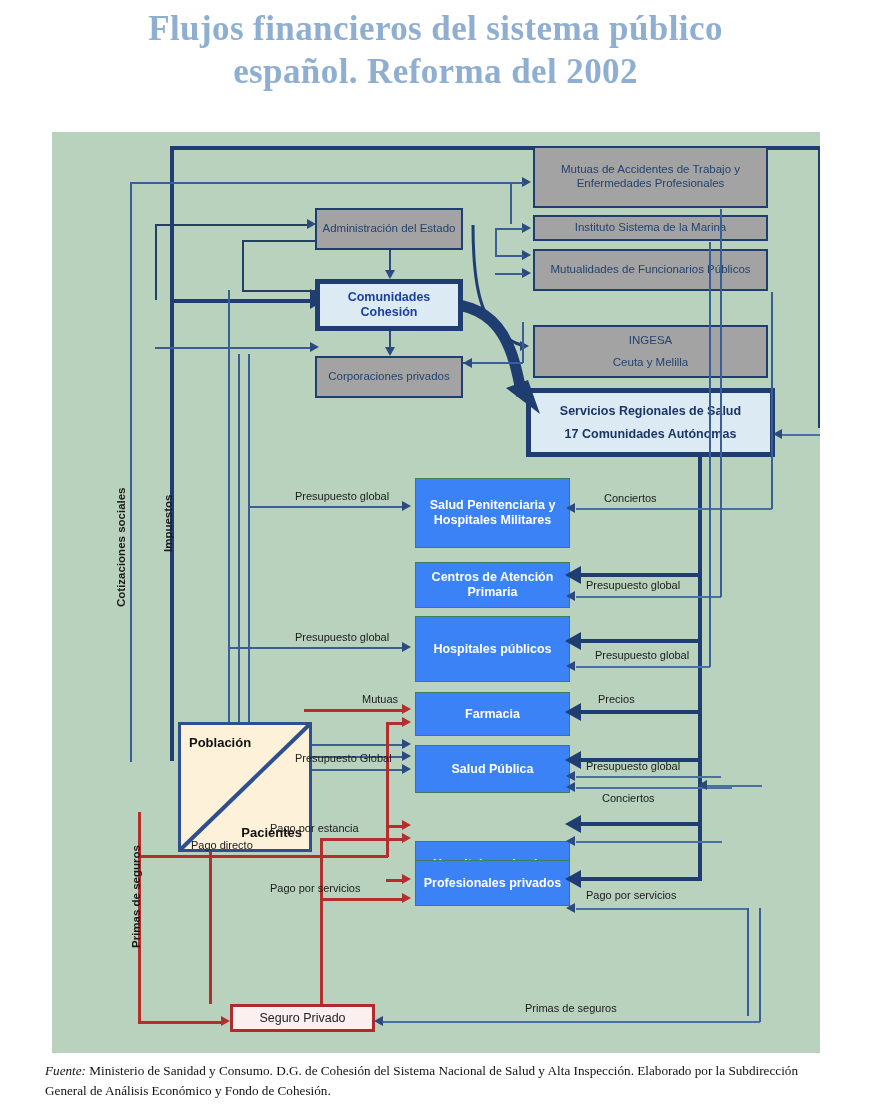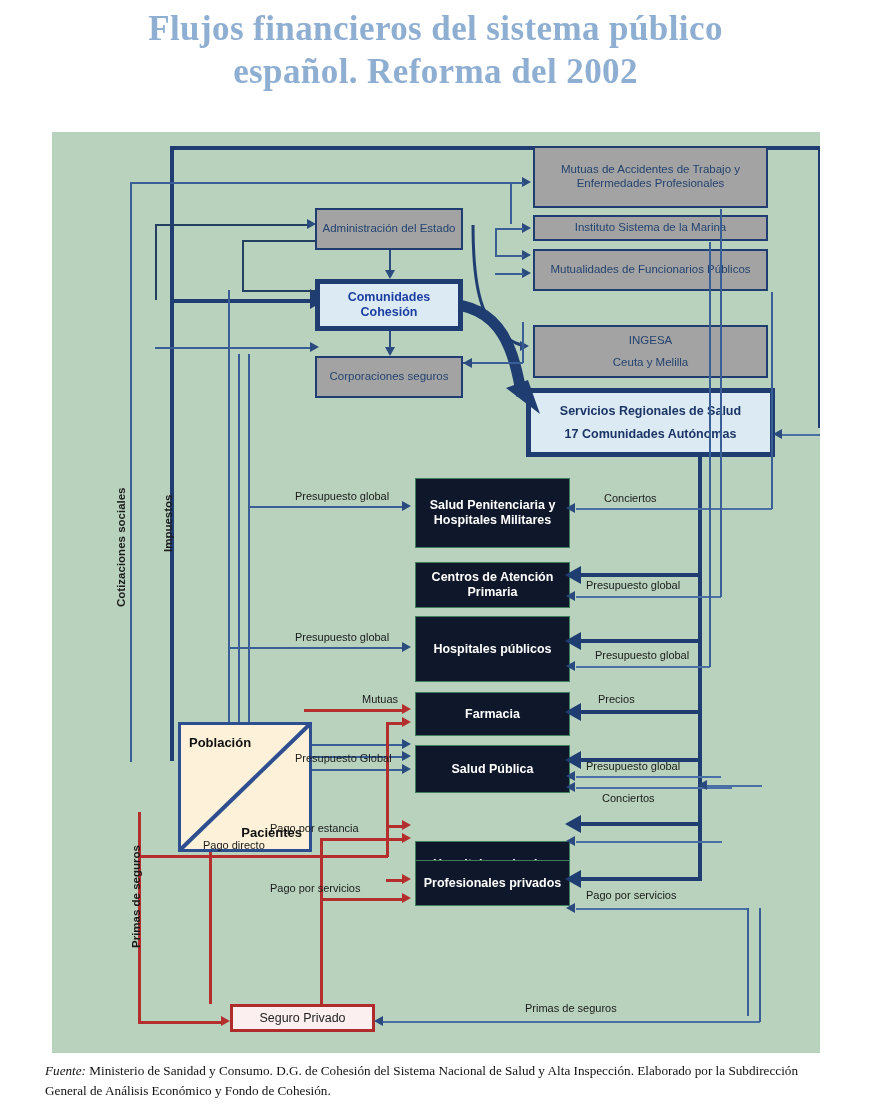--- a/index.html
+++ b/index.html
@@ -24,21 +24,21 @@
   .box{position:absolute;box-sizing:border-box;display:flex;
        align-items:center;justify-content:center;text-align:center;
        line-height:1.18;}
 
   .blue{background:#a3a3a3;border:2px solid #1f3d70;
         color:#24436f;font-size:11.5px;font-weight:400;}
   .blue-strong{background:#dceaf4;border:5px solid #1f3d70;
         color:#1b3fa0;font-size:12.5px;font-weight:700;}
   .blue-strong2{background:#dceaf4;border:5px solid #1f3d70;
         color:#1b3566;font-size:12.5px;font-weight:700;}
-  .green{background:#0f172a;border:1.5px solid #3f7d5c;
+  .green{background:#3b82f6;border:1.5px solid #3f7d5c;
          color:#ffffff;font-size:12.5px;font-weight:700;}
   .cream{background:#fdf2d9;border:3px solid #2e4f8f;}
   .seguro{background:#fbeff0;border:3px solid #b02b2b;
           color:#222;font-size:12.5px;font-weight:400;}
 
   
   .h,.v{position:absolute;background:#3a5f97;}
   .h{height:1.5px;}
   .v{width:1.5px;}
   .h.thick{height:4px;background:#1f3d70;}
@@ -161,21 +161,21 @@
   <div class="v" style="left:337px;top:118px;height:22px;background:#2b4b7e;width:2px;"></div>
   <div class="ar d" style="left:333px;top:138px;"></div>
 
   <div class="box blue-strong" id="b-ca" style="left:263px;top:147px;width:148px;height:52px;flex-direction:column;">
     <span>Comunidades Cohesión</span>
   </div>
   <div class="v" style="left:337px;top:199px;height:18px;background:#2b4b7e;width:2px;"></div>
   <div class="ar d" style="left:333px;top:215px;"></div>
 
   <div class="box blue" id="b-corp" style="left:263px;top:224px;width:148px;height:42px;flex-direction:column;">
-    <span>Corporaciones seguros</span>
+    <span>Corporaciones privados</span>
   </div>
   <div class="h" style="left:411px;top:230px;width:60px;"></div>
   <div class="v" style="left:470px;top:190px;height:41px;"></div>
   <div class="ar l" style="left:411px;top:226px;"></div>
 
   <div class="box green" style="left:363px;top:346px;width:155px;height:70px;flex-direction:column;">
     <span>Salud Penitenciaria y Hospitales Militares</span>
   </div>
   <div class="box green" style="left:363px;top:430px;width:155px;height:46px;flex-direction:column;">
     <span>Centros de Atención Primaria</span>
@@ -304,21 +304,21 @@
   <div class="v thin2" style="left:707px;top:776px;height:114px;"></div>
 
   <div class="vlab" style="left:63px;top:475px;">Cotizaciones  sociales</div>
   <div class="vlab" style="left:110px;top:420px;">Impuestos</div>
   <div class="vlab" style="left:78px;top:816px;">Primas de seguros</div>
 
   <div class="lab" style="left:243px;top:358px;">Presupuesto global</div>
   <div class="lab" style="left:243px;top:499px;">Presupuesto global</div>
   <div class="lab" style="left:310px;top:561px;">Mutuas</div>
   <div class="lab" style="left:243px;top:620px;">Presupuesto Global</div>
-  <div class="lab" style="left:151px;top:707px;">Pago directo</div>
+  <div class="lab" style="left:139px;top:707px;">Pago directo</div>
   <div class="lab" style="left:218px;top:690px;">Pago por estancia</div>
   <div class="lab" style="left:218px;top:750px;">Pago por servicios</div>
 
   <div class="lab" style="left:552px;top:360px;">Conciertos</div>
   <div class="lab" style="left:534px;top:447px;">Presupuesto global</div>
   <div class="lab" style="left:543px;top:517px;">Presupuesto global</div>
   <div class="lab" style="left:546px;top:561px;">Precios</div>
   <div class="lab" style="left:534px;top:628px;">Presupuesto global</div>
   <div class="lab" style="left:550px;top:660px;">Conciertos</div>
   <div class="lab" style="left:534px;top:757px;">Pago por servicios</div>

